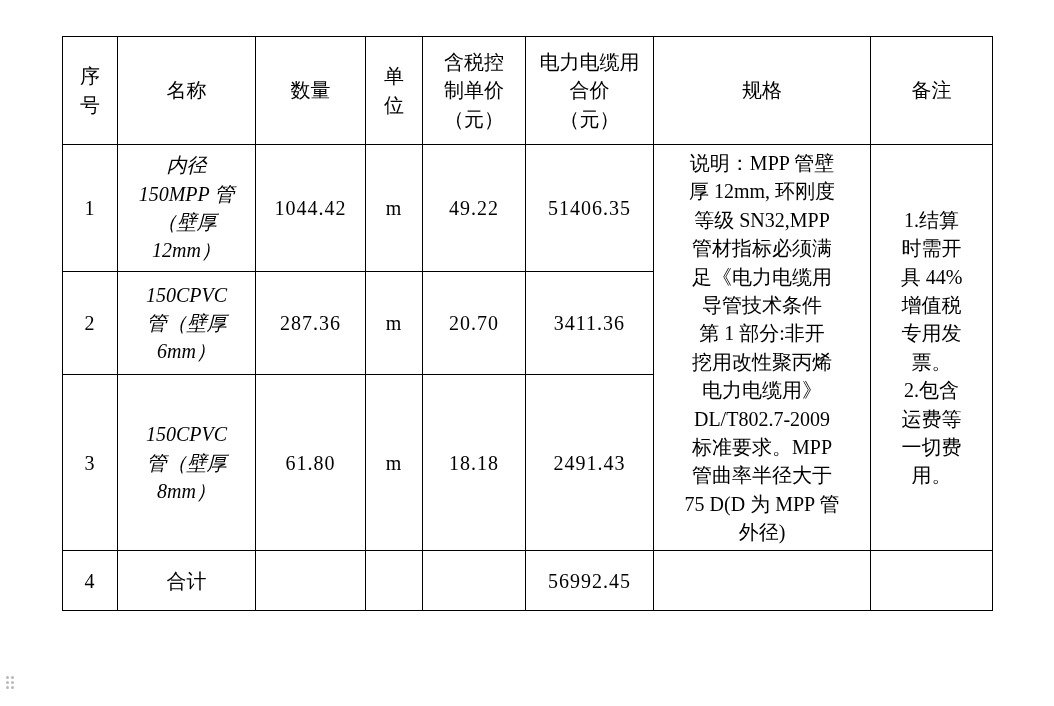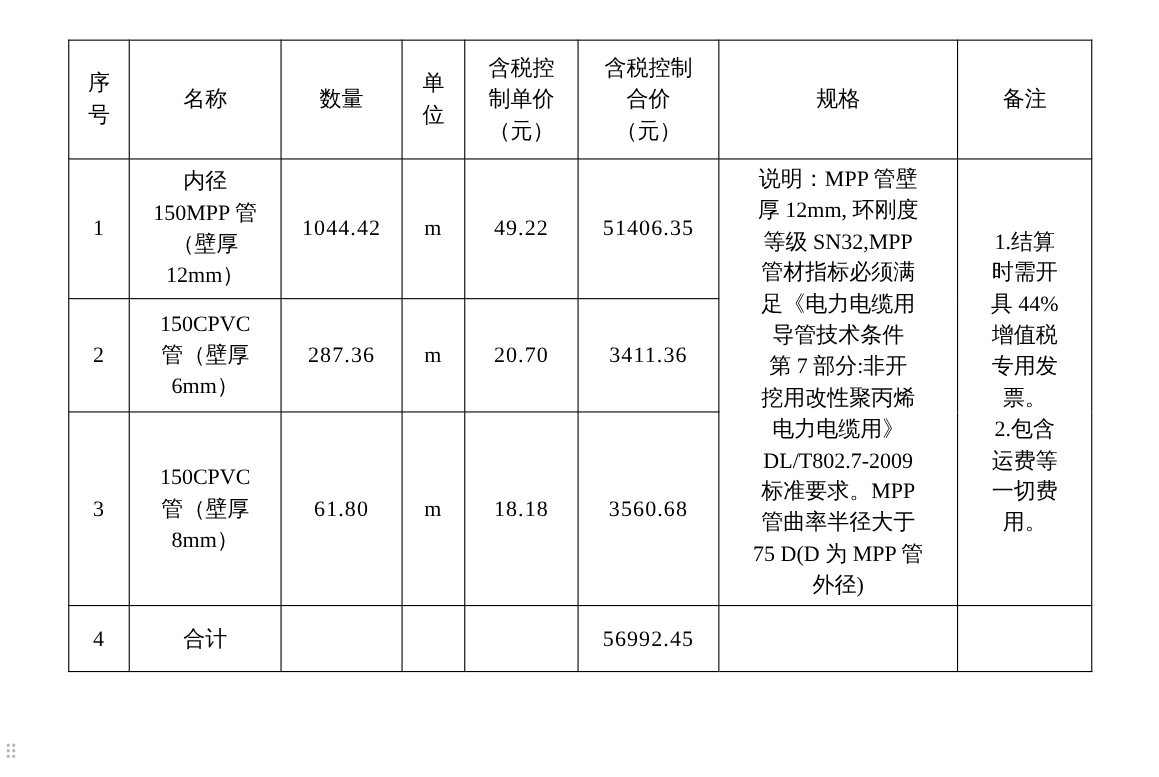--- a/index.html
+++ b/index.html
@@ -55,20 +55,21 @@
   .num {
     font-family: "Liberation Serif", "DejaVu Serif", serif;
     letter-spacing: 1px;
   }
   td.cell-seq { font-size: 20px; }
   td.cell-name {
     font-size: 20px;
     line-height: 1.45;
     padding-left: 6px;
     padding-right: 6px;
+    font-style: italic;
   }
   td.cell-spec {
     font-size: 20px;
     line-height: 1.52;
     padding: 6px 8px;
     vertical-align: middle;
   }
   td.cell-remark {
     font-size: 20px;
     line-height: 1.5;
@@ -132,21 +133,21 @@
         <td class="hdr">
           <span class="spec-line">单</span>
           <span class="spec-line">位</span>
         </td>
         <td class="hdr">
           <span class="spec-line">含税控</span>
           <span class="spec-line">制单价</span>
           <span class="spec-line">（元）</span>
         </td>
         <td class="hdr">
-          <span class="spec-line">含税控制</span>
+          <span class="spec-line">电力电缆用</span>
           <span class="spec-line">合价</span>
           <span class="spec-line">（元）</span>
         </td>
         <td class="hdr">规格</td>
         <td class="hdr">备注</td>
       </tr>
 
       <tr class="r1">
         <td class="cell-seq num">1</td>
         <td class="cell-name">
@@ -159,21 +160,21 @@
         <td class="num">m</td>
         <td class="num">49.22</td>
         <td class="num">51406.35</td>
         <td class="cell-spec" rowspan="3">
           <span class="spec-line">说明：MPP 管壁</span>
           <span class="spec-line">厚 12mm, 环刚度</span>
           <span class="spec-line">等级 SN32,MPP</span>
           <span class="spec-line">管材指标必须满</span>
           <span class="spec-line">足《电力电缆用</span>
           <span class="spec-line">导管技术条件</span>
-          <span class="spec-line">第 7 部分:非开</span>
+          <span class="spec-line">第 1 部分:非开</span>
           <span class="spec-line">挖用改性聚丙烯</span>
           <span class="spec-line">电力电缆用》</span>
           <span class="spec-line">DL/T802.7-2009</span>
           <span class="spec-line">标准要求。MPP</span>
           <span class="spec-line">管曲率半径大于</span>
           <span class="spec-line">75 D(D 为 MPP 管</span>
           <span class="spec-line">外径)</span>
         </td>
         <td class="cell-remark" rowspan="3">
           <span class="spec-line">1.结算</span>
@@ -205,21 +206,21 @@
       <tr class="r3">
         <td class="cell-seq num">3</td>
         <td class="cell-name">
           <span class="spec-line">150CPVC</span>
           <span class="spec-line">管（壁厚</span>
           <span class="spec-line">8mm）</span>
         </td>
         <td class="num">61.80</td>
         <td class="num">m</td>
         <td class="num">18.18</td>
-        <td class="num">3560.68</td>
+        <td class="num">2491.43</td>
       </tr>
 
       <tr class="r4">
         <td class="cell-seq num">4</td>
         <td class="row-total-label">合计</td>
         <td class="num"></td>
         <td class="num"></td>
         <td class="num"></td>
         <td class="num">56992.45</td>
         <td></td>

